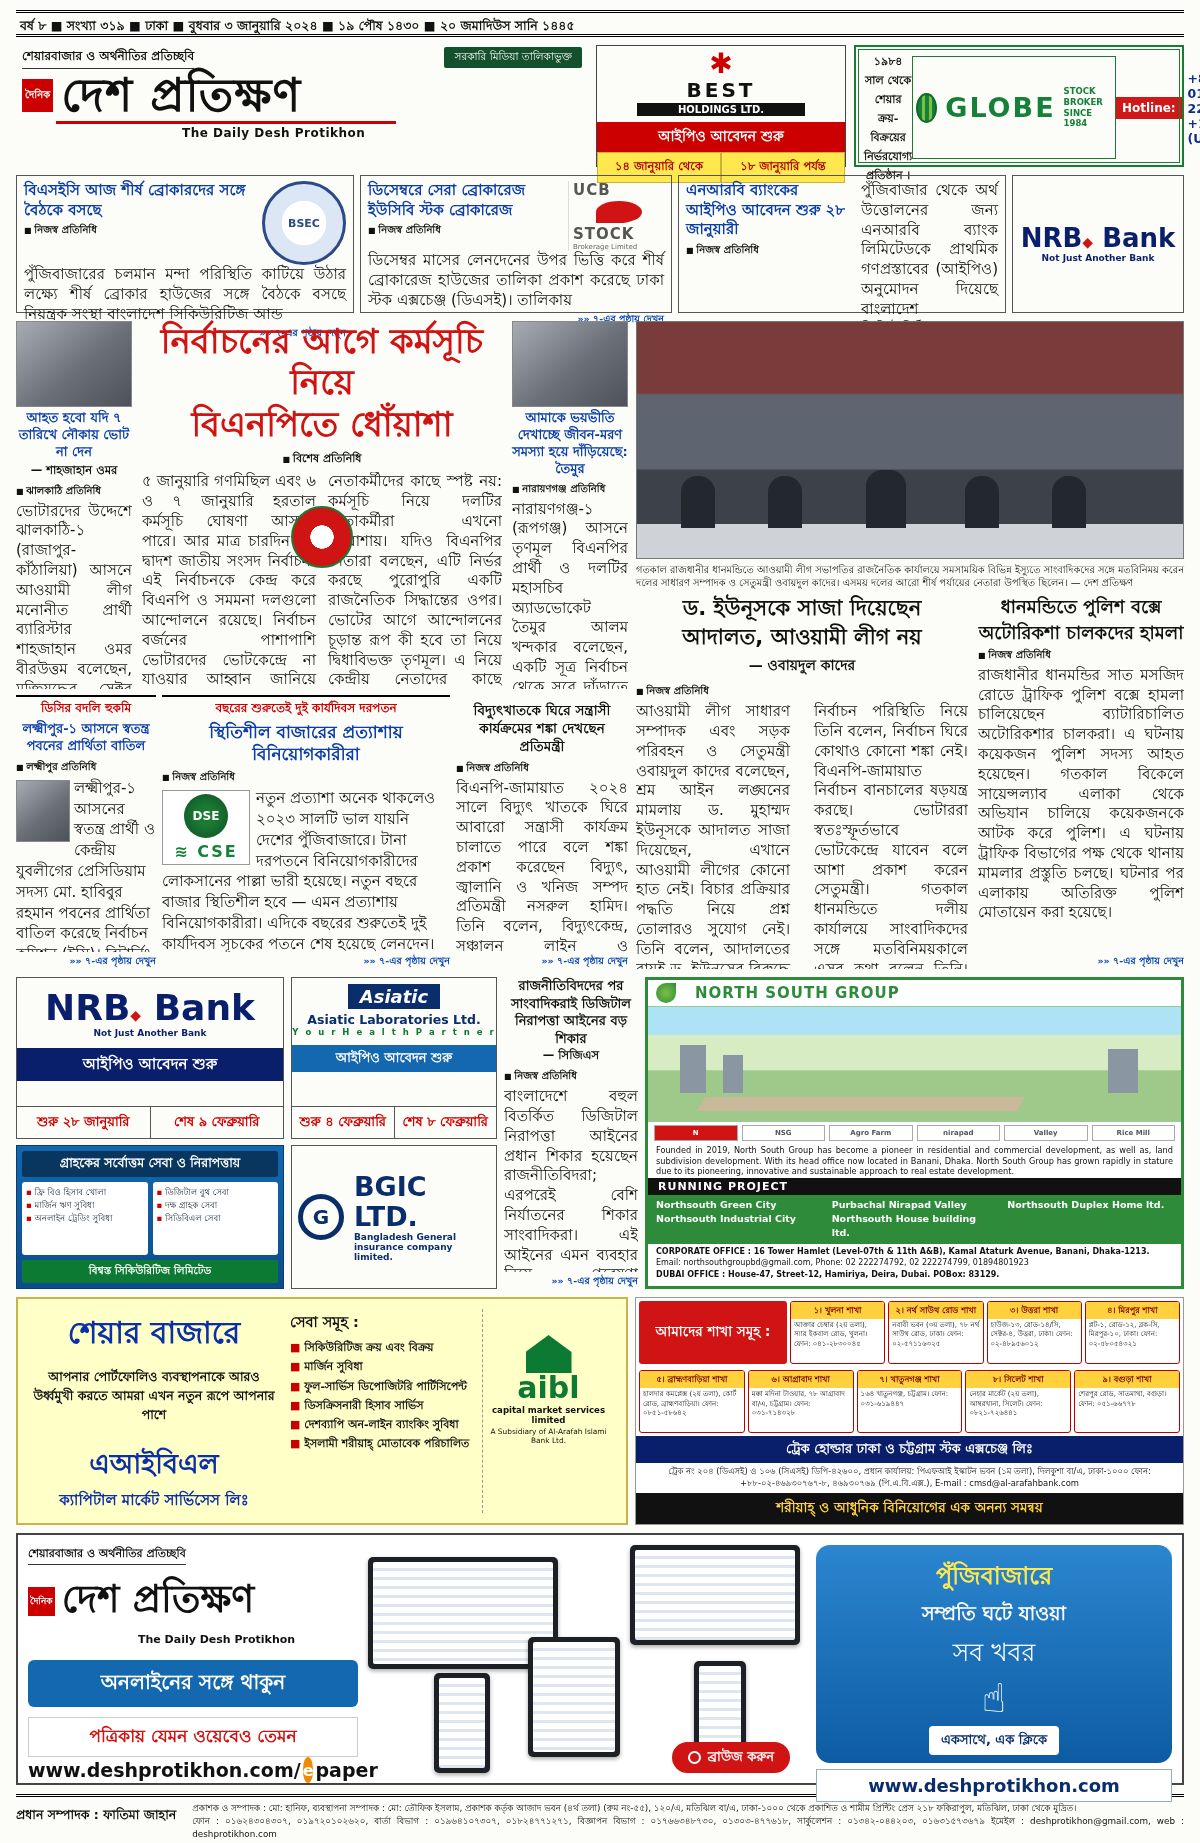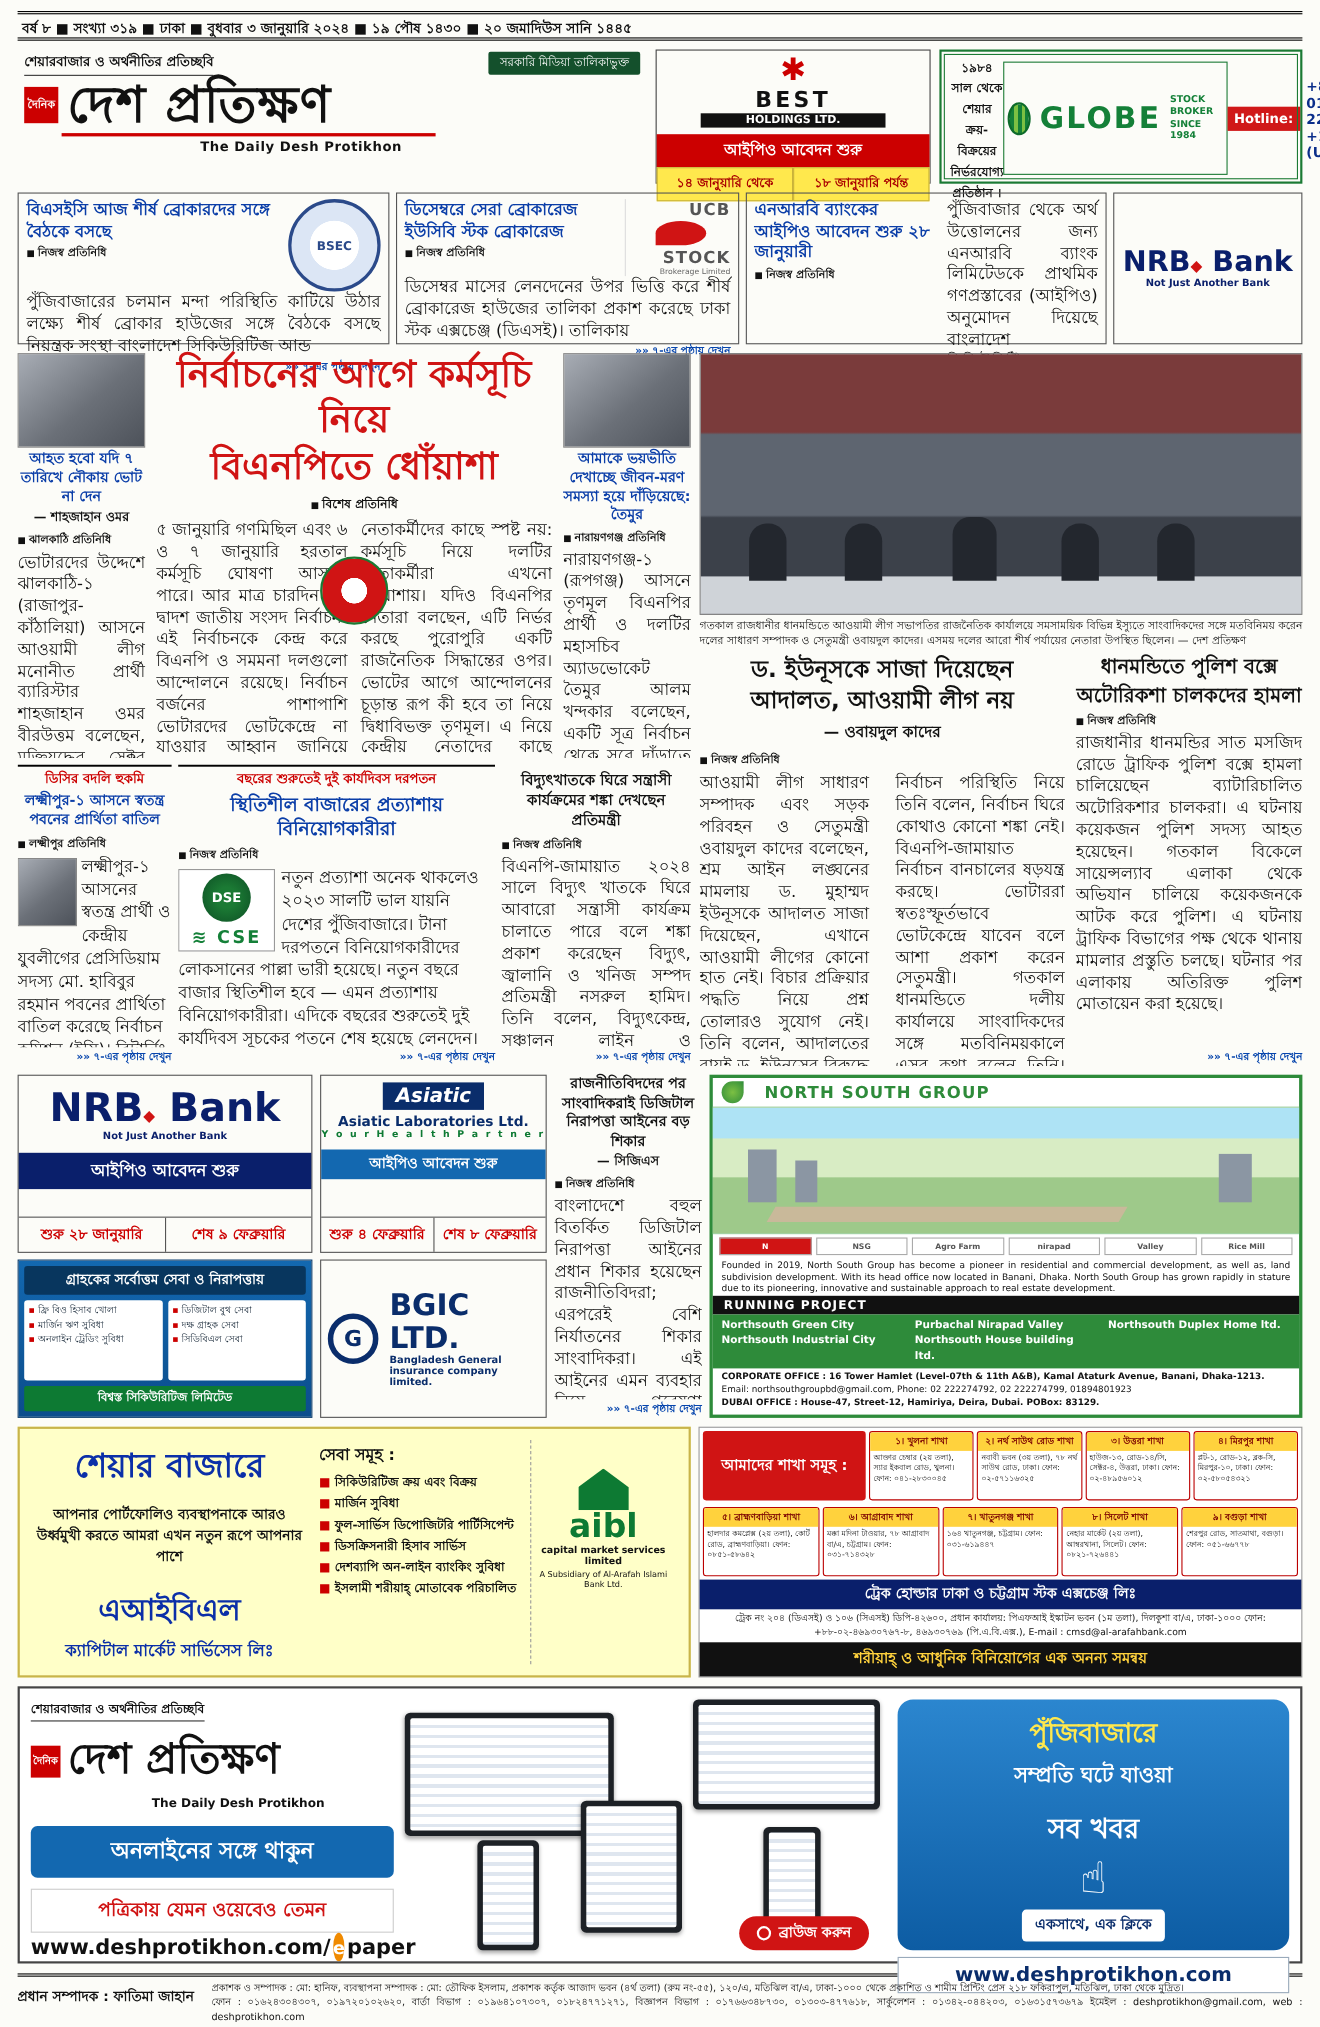--- a/index.html
+++ b/index.html
@@ -45,21 +45,21 @@
 
 .briefs{margin-top:8px;height:138px;gap:6px}
 .brief{border:1px solid #555;padding:5px 7px;display:flex;flex-direction:column}
 .brief h3{color:#0b3ea8;font-size:15px;line-height:1.3;font-weight:800}
 .b1{width:338px}.b2{width:312px}.b3{flex:1}
 .nrbbox{width:172px;border:1px solid #555;display:flex;flex-direction:column;align-items:center;justify-content:center}
 .nrb-logo{font-size:26px;font-weight:800;color:#0a1f6b;line-height:1}
 .nrb-dia{color:#d01414;font-size:14px}
 .nrb-tag{font-size:9px;font-weight:bold;color:#0a1f6b;margin-top:2px}
 .seal{width:84px;height:84px;border-radius:50%;border:3px solid #2b4a8a;background:radial-gradient(#fff 0 40%,#dce6f5 41% 100%);display:flex;align-items:center;justify-content:center;font-size:11px;font-weight:800;color:#2b4a8a;flex-shrink:0}
-.ucb{width:96px;flex-shrink:0;text-align:right;border-left:1px solid #ddd;padding-left:4px}
+.ucb{width:96px;flex-shrink:0;text-align:left;border-left:1px solid #ddd;padding-left:4px}
 .ucb-swoosh{width:46px;height:22px;background:#d01414;border-radius:50% 50% 50% 0;margin:2px auto}
 .ucb-word{font-weight:800;font-size:15px;color:#555;letter-spacing:1px}
 .ucb-sub{font-size:7px;color:#666}
 
 .main{margin-top:8px;height:648px;gap:8px}
 .mz-left{width:612px;display:flex;flex-direction:column;gap:6px}
 .lead-row{display:flex;gap:6px;height:368px}
 .scol{width:116px;display:flex;flex-direction:column}
 .scol .photo{height:86px;flex-shrink:0}
 .scol h4{font-size:13px;color:#0b3ea8;font-weight:800;line-height:1.3;margin:3px 0 1px;text-align:center}
@@ -177,21 +177,21 @@
 .ep-e{background:#f08a00;color:#fff;width:26px;height:26px;border-radius:50%;display:inline-flex;align-items:center;justify-content:center;font-size:16px;font-weight:800}
 .ep-mid{flex:1;position:relative}
 .dev{position:absolute;background:#1d2126;border-radius:5px;box-shadow:0 2px 4px rgba(0,0,0,.35)}
 .dev .scr{position:absolute;inset:5px;background:repeating-linear-gradient(#fff 0 6px,#dfe6ef 6px 9px);border-radius:2px}
 .browse{position:absolute;bottom:0;right:16px;background:#d01414;color:#fff;font-weight:800;font-size:13px;border-radius:16px;padding:5px 16px;display:flex;gap:7px;align-items:center;cursor:pointer}
 .browse-ic{width:13px;height:13px;border:2px solid #fff;border-radius:50%}
 .ep-right{width:356px;display:flex;flex-direction:column}
 .ep-panel{flex:1;background:linear-gradient(#2b86cf,#0d5ca3);border-radius:14px;color:#fff;text-align:center;padding:12px 10px 8px}
 .ep-r1{color:#ffe84d;font-weight:800;font-size:24px}
 .ep-r2{font-weight:bold;font-size:19px;margin-top:2px}
-.ep-r3{font-weight:700;font-size:25px;margin-top:12px}
+.ep-r3{font-weight:400;font-size:25px;margin-top:2px}
 .hand{font-size:40px;line-height:1.1}
 .ep-click{background:#fff;color:#0a2d6b;font-weight:800;font-size:13px;border-radius:4px;padding:4px 12px;display:inline-block;margin-top:6px}
 .ep-site{background:#fff;border:1px solid #9ab;color:#0a2d6b;font-weight:800;font-size:18px;text-align:center;padding:5px 0;margin-top:6px;cursor:pointer}
 
 .foot{border-top:3px double #000;margin-top:9px;padding-top:5px;display:flex;gap:16px;align-items:flex-start}
 .foot-chief{font-weight:800;font-size:12.5px;white-space:nowrap;padding-top:4px}
 .foot-lines{font-size:8.8px;line-height:1.5;text-align:justify}
 h2,h3,h4{font-family:inherit}
 </style>
 </head>

